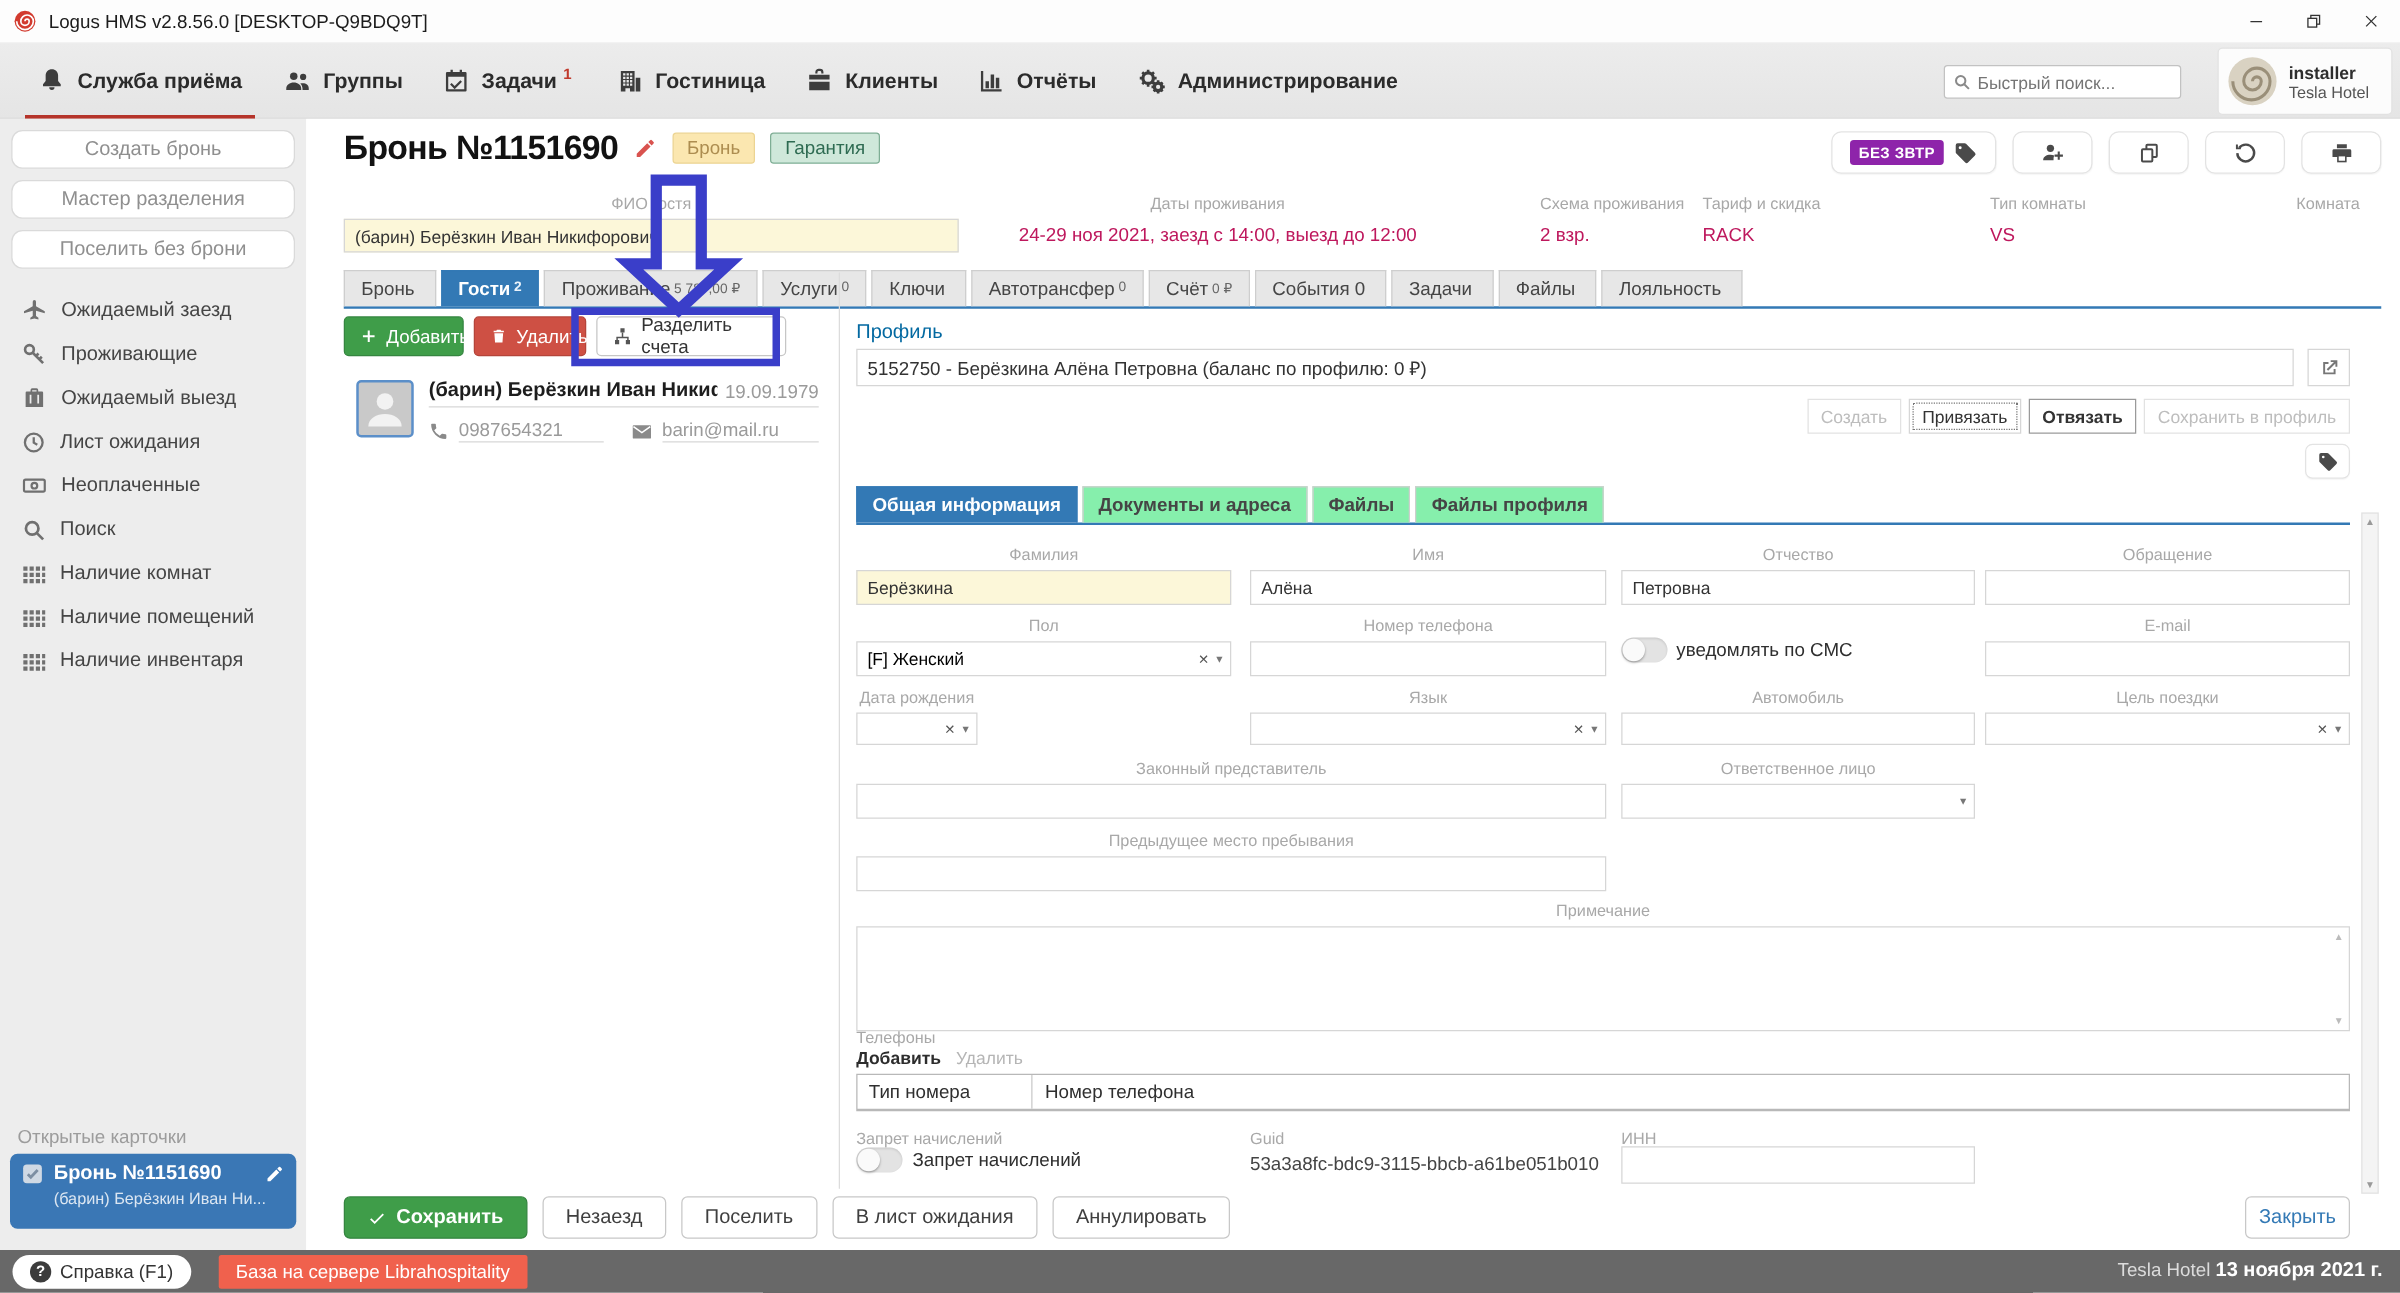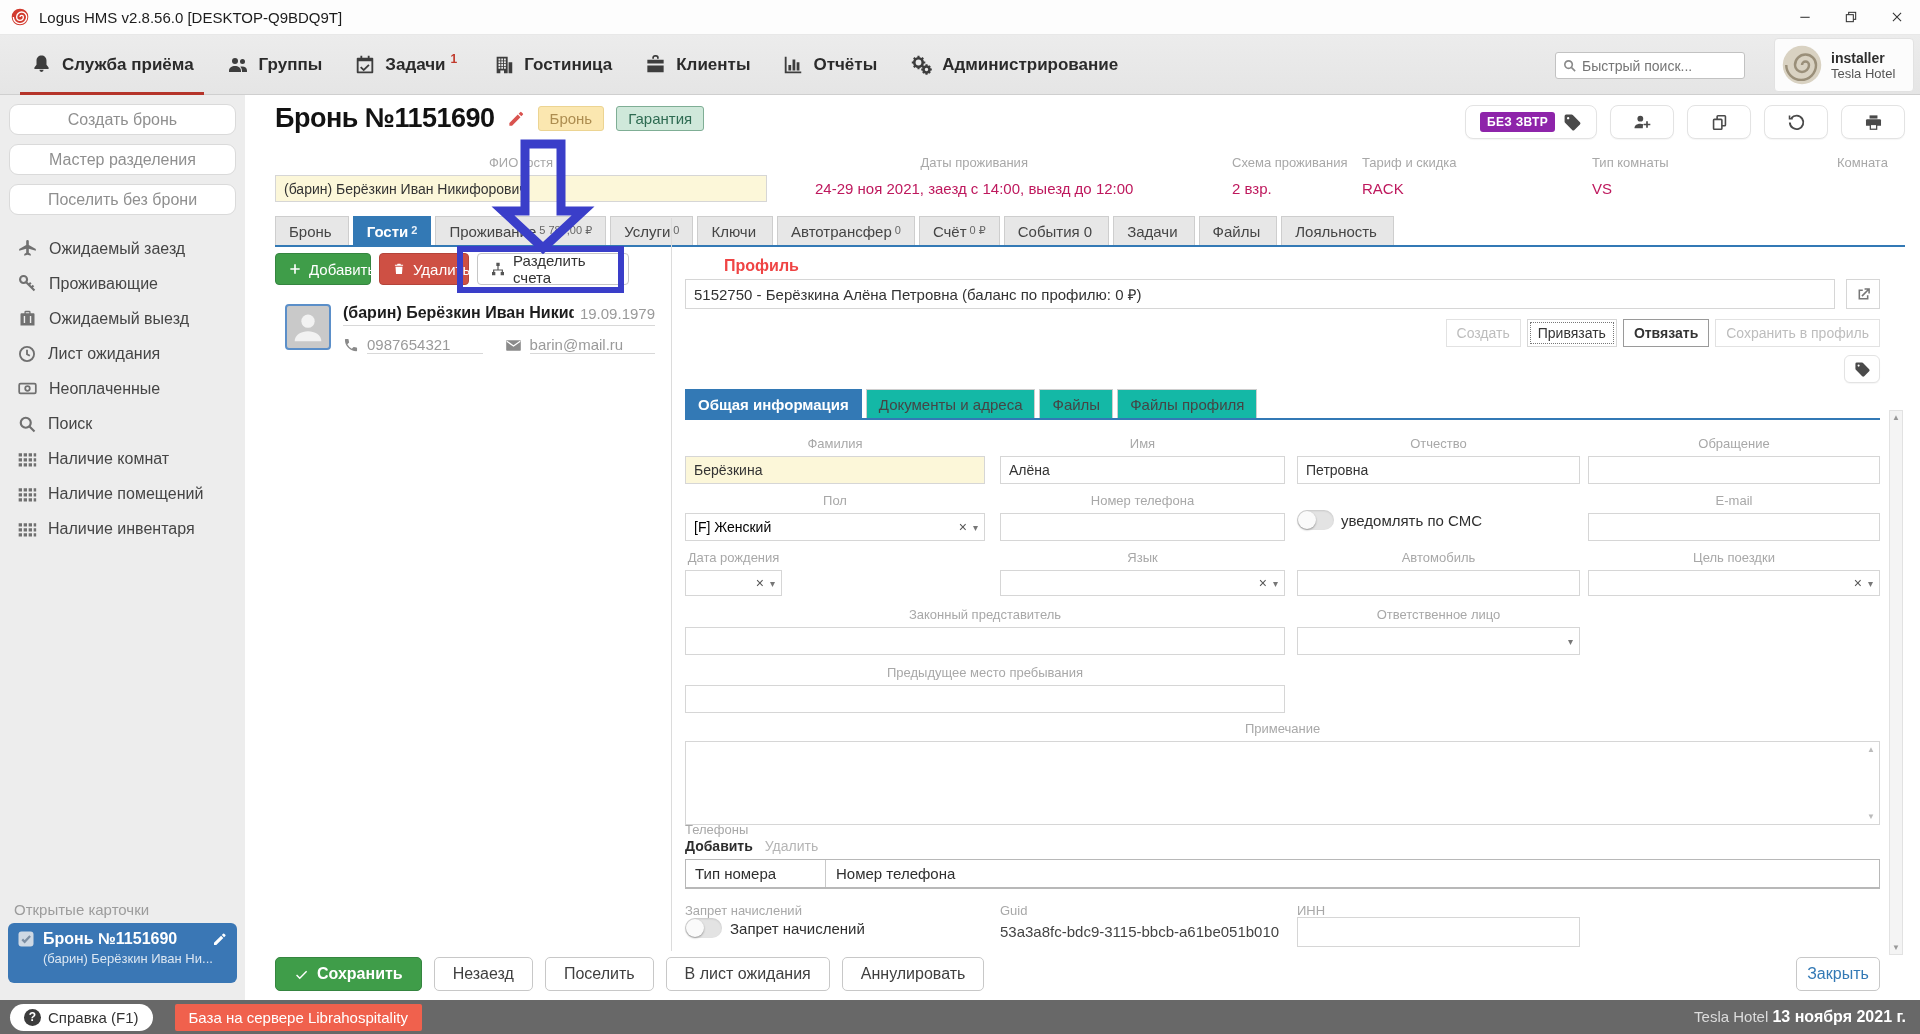--- a/index.html
+++ b/index.html
@@ -74,27 +74,27 @@
   .gcard { position:relative; padding:10px 10px 12px 10px; }
   .gcard.sel { background:#e9f1f9; border-radius:6px; }
   .gname { font-size:16px; font-weight:700; color:#1d1d1d; white-space:nowrap; overflow:hidden; }
   .gdate { font-size:15px; color:#9a9a9a; padding-left:6px; }
   .uline { border-bottom:1px solid #d8d8d8; }
   .gcontact { font-size:15px; color:#9a9a9a; }
 
   .vdiv { position:absolute; left:426px; top:123px; height:733px; border-left:1px solid #dcdcdc; }
 
   .profile { position:absolute; left:440px; top:160px; right:40px; height:700px; }
-  .p-hd { font-size:16px; font-weight:700; color:#ef4444;margin-left:39px; }
+  .p-hd { font-size:16px; font-weight:400; color:#0369a1; }
   .pab { height:28px; background:#fff; border:1px solid #d6d6d6; display:flex; align-items:center; padding:0 10px;
          font-size:14px; color:#333; }
   .pab.dis { color:#bdbdbd; border-color:#e2e2e2; }
   .pab.focus { outline:1px dotted #777; outline-offset:-4px; }
-  .ptab { height:29px; background:#14b8a6; border:1px solid #cecece; border-bottom:none; display:flex; align-items:center;
-          padding:0 12px; font-size:15px; color:#454545; }
+  .ptab { height:29px; background:#86efac; border:1px solid #cecece; border-bottom:none; display:flex; align-items:center;
+          padding:0 12px; font-size:15px; color:#454545;font-weight:bold; }
   .ptab.active { background:#3379b5; border-color:#3379b5; color:#fff; font-weight:700; }
   .combo { border:1px solid #d6d6d6; background:#fff; height:28px; display:flex; align-items:center; }
   .combo .cv { flex:1; font-size:14px; color:#000000; padding-left:8px; white-space:nowrap; }
   .combo .cx { font-size:14px; color:#555; padding:0 4px; }
   .combo .ca { font-size:10px; color:#777; padding:0 6px 0 2px; }
   .toggle { width:37px; height:20px; background:#e3e3e3; border-radius:10px; position:relative; box-shadow:inset 0 1px 2px rgba(0,0,0,.12); }
   .toggle .knob { position:absolute; left:1px; top:1px; width:18px; height:18px; background:#fafafa; border-radius:50%;
                   box-shadow:0 1px 2px rgba(0,0,0,.35); }
   .linklike { font-size:14px; color:#2d2d2d; font-weight:700; }
   .linkdis { font-size:14px; color:#b5b5b5; }

